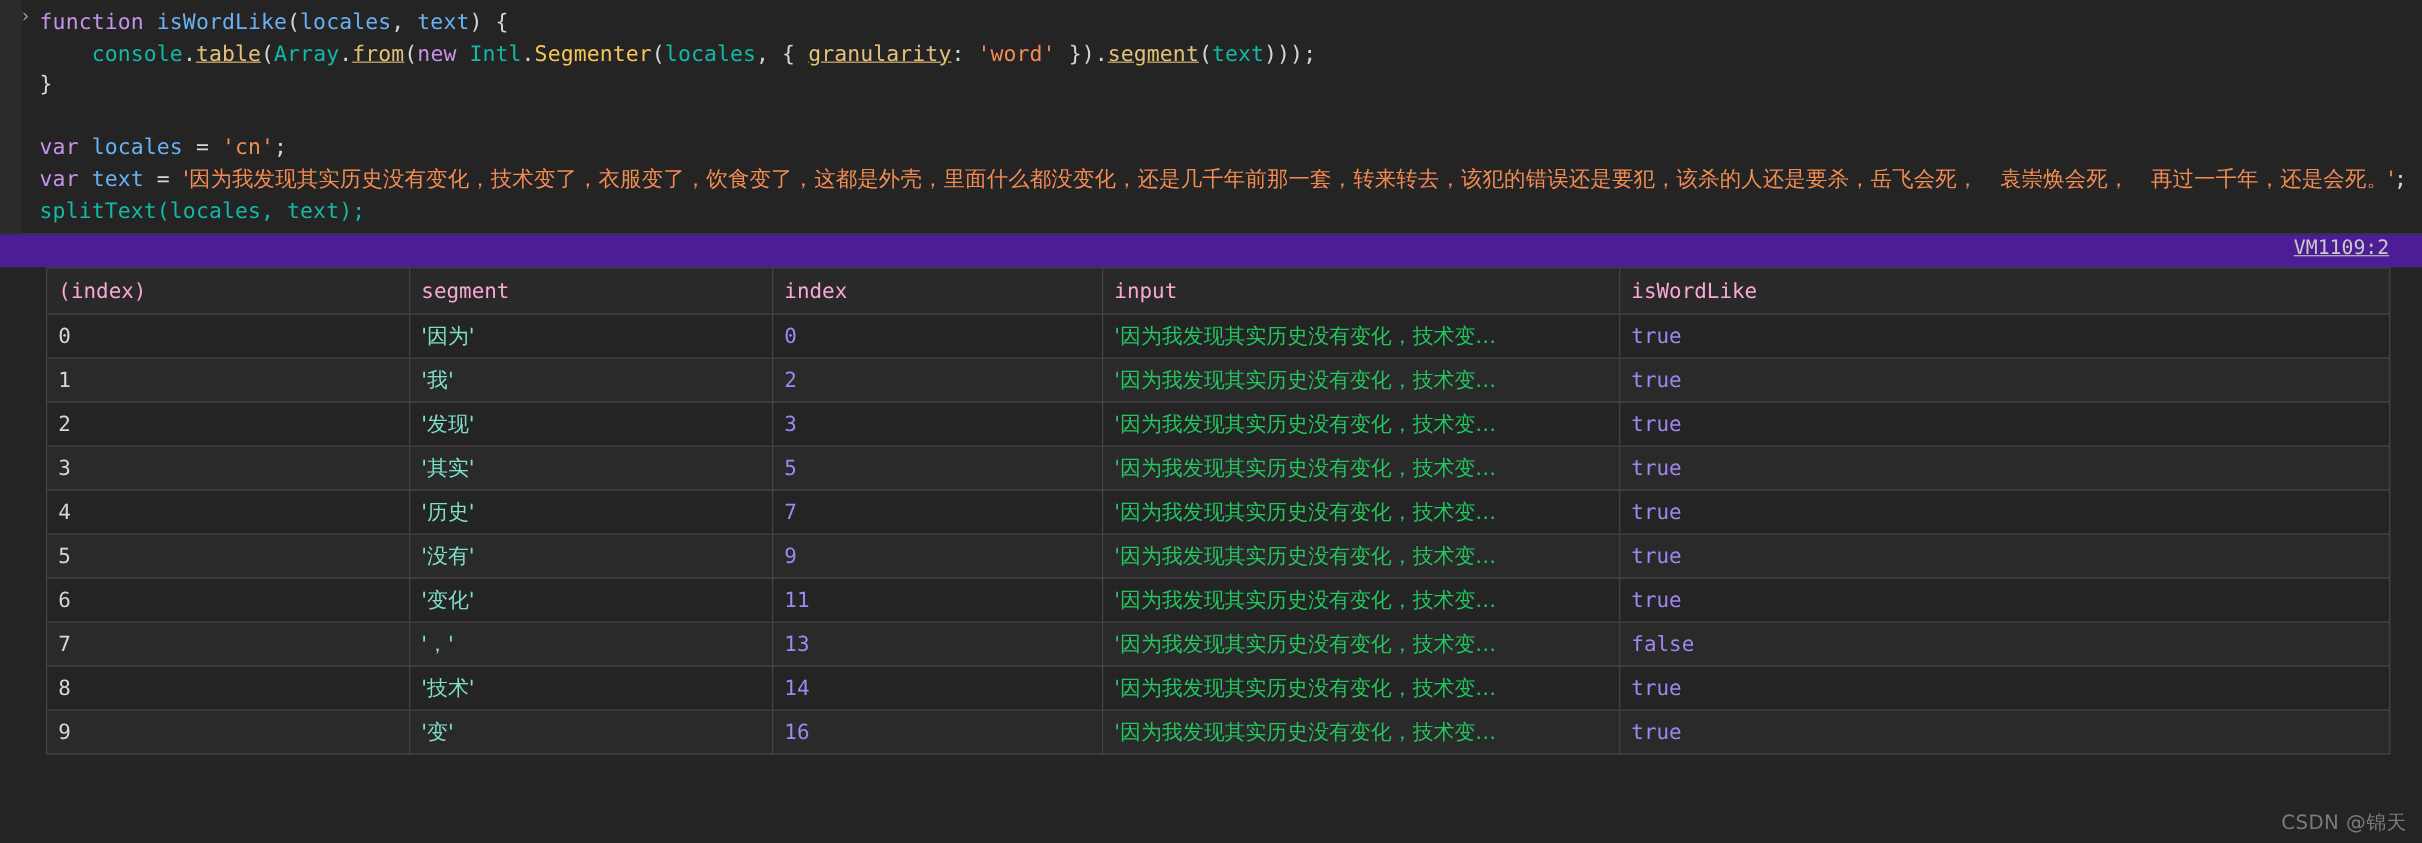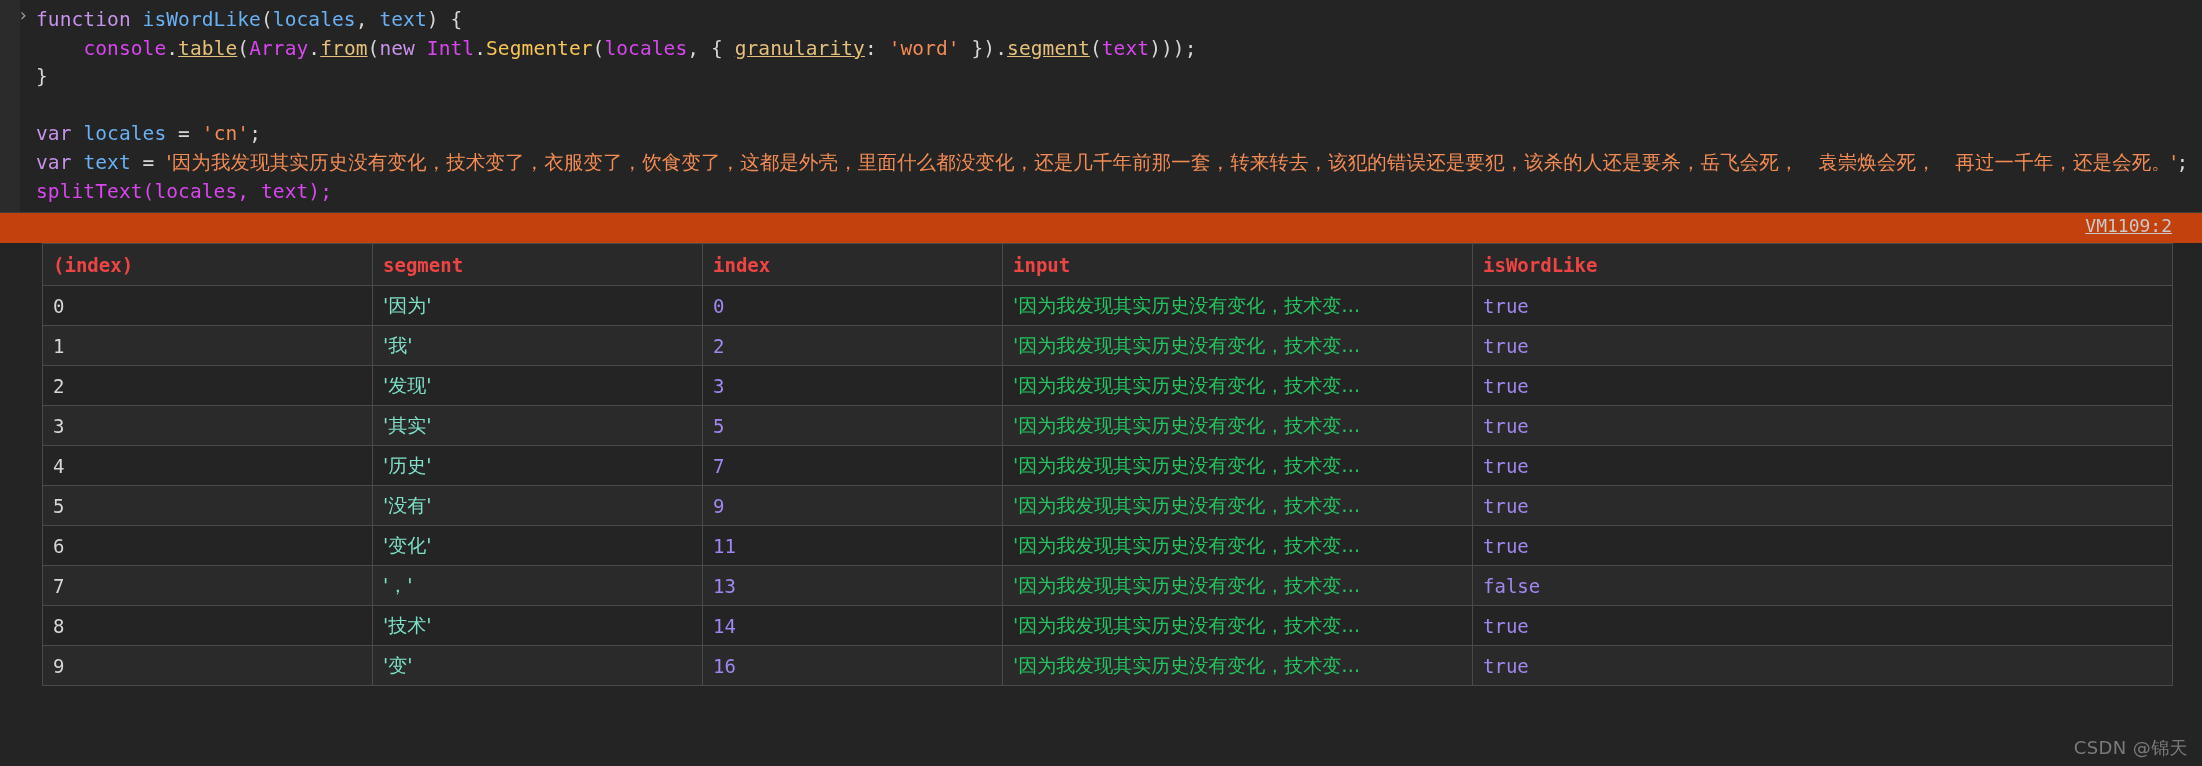--- a/index.html
+++ b/index.html
@@ -56,28 +56,28 @@
     letter-spacing: 0.1px;
   }
 
   
   .tok-kw      { color: #c792ea; }          
   .tok-fn      { color: #6ab0f3; }          
   .tok-param   { color: #6ab0f3; }
   .tok-prop    { color: #e5c07b; text-decoration: underline; }          
   .tok-class   { color: #f8c555; }          
   .tok-str     { color: #f28b54; }          
-  .tok-plain   { color: #d946ef; }
+  .tok-plain   { color: #14b8a6; }
   .tok-punct   { color: #d6d6d6; }
 
   
   .vm-row {
     position: relative;
     height: 30px;
-    background: #c2410c;
+    background: #4c1d95;
   }
   .vm-link {
     position: absolute;
     right: 30px;
     top: 2px;
     font-family: "DejaVu Sans Mono", "Liberation Mono", monospace;
     font-size: 18px;
     color: #c9c9c9;
     text-decoration: underline;
     cursor: pointer;
@@ -101,22 +101,22 @@
     text-align: left;
     padding: 4px 10px;
     height: 40px;
     vertical-align: middle;
     overflow: hidden;
     white-space: nowrap;
     text-overflow: ellipsis;
   }
   table.console-table th {
     background: #292929;
-    color: #ef4444;
-    font-weight: bold;
+    color: #f9a8d4;
+    font-weight: normal;
     height: 42px;
   }
   table.console-table tbody tr:nth-child(odd)  td { background: #242424; }
   table.console-table tbody tr:nth-child(even) td { background: #2a2a2a; }
 
   td.col-index-key { color: #d6d6d6; }
   td.col-segment   { color: #7ee0c8; }
   td.col-index     { color: #a186f0; }
   td.col-input     { color: #22c55e; }
   td.col-wordlike  { color: #a186f0; }

